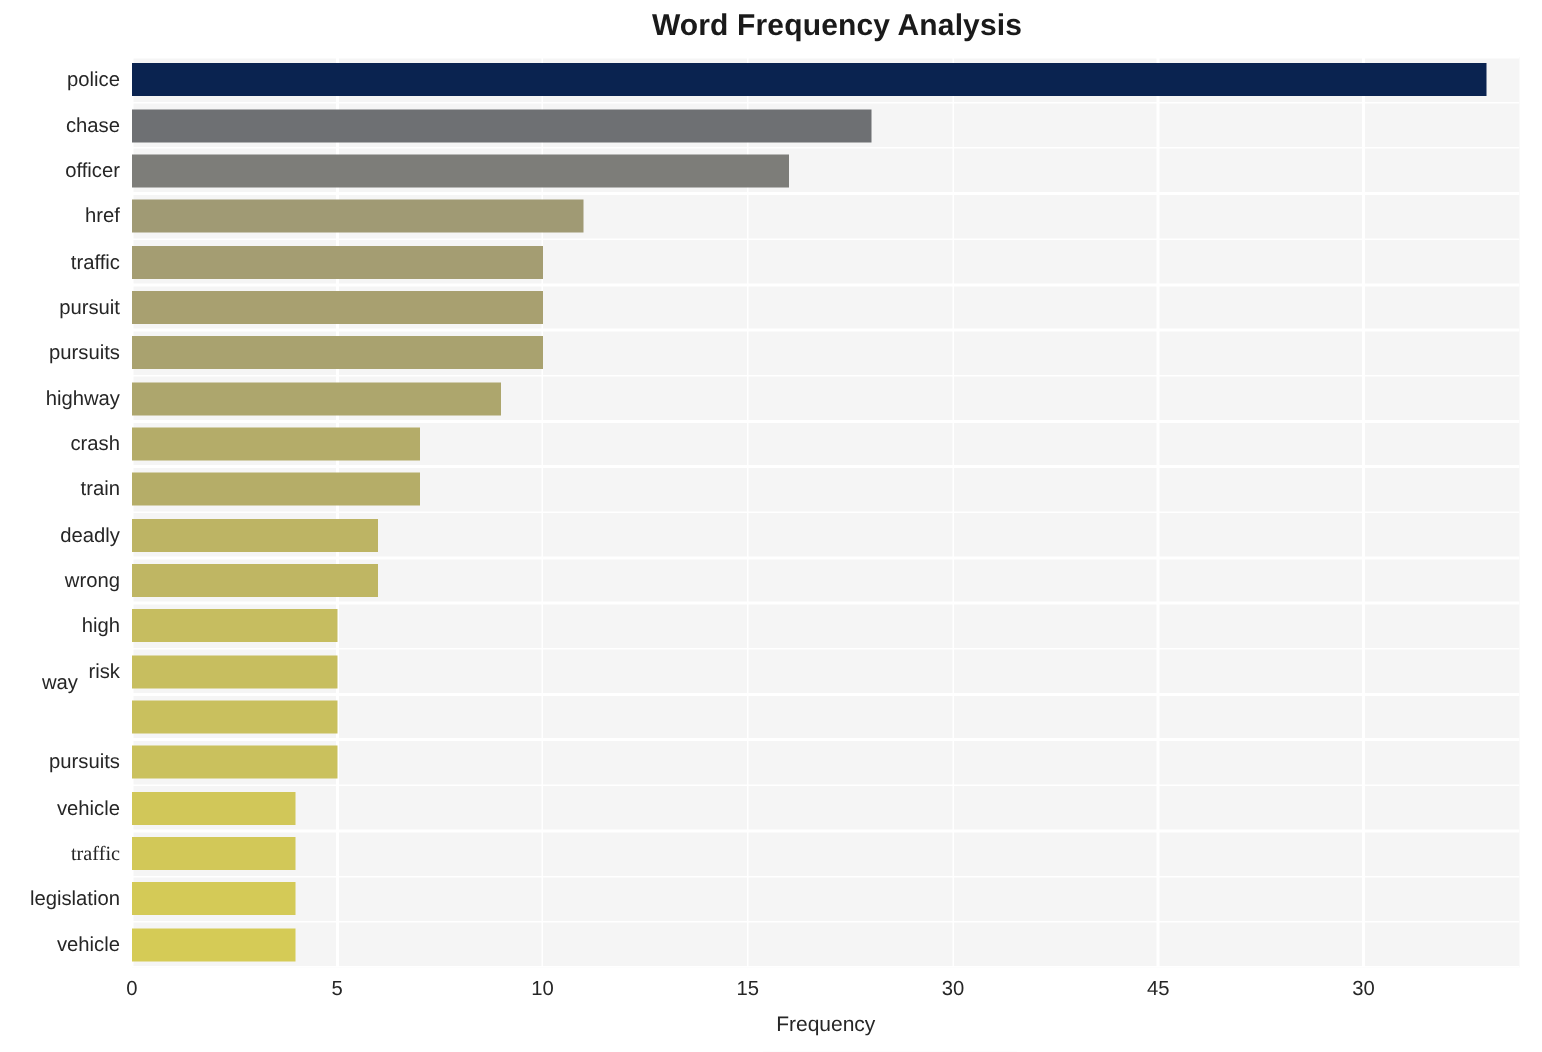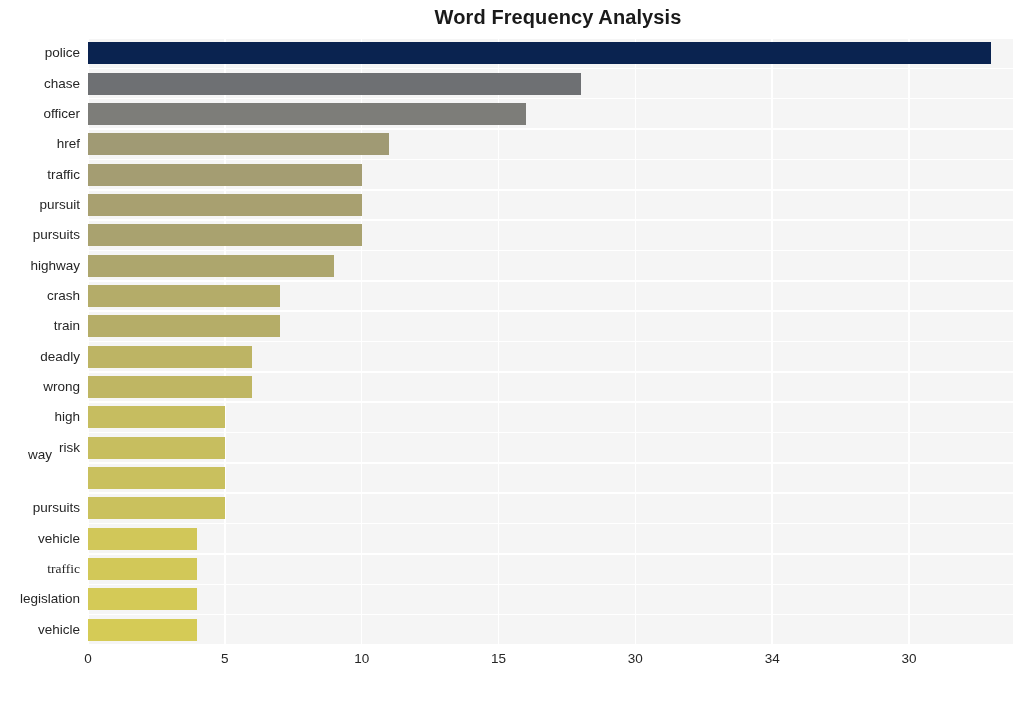--- a/index.html
+++ b/index.html
@@ -189,18 +189,19 @@
       <div class="y-tick-label" style="top: 554.475px;">legislation</div>
       <div class="y-tick-label" style="top: 584.825px;">vehicle</div>
     </div>
 
   <div id="x-axis">
       <div class="x-tick-label" style="left: 0px;">0</div>
       <div class="x-tick-label" style="left: 136.834px;">5</div>
       <div class="x-tick-label" style="left: 273.669px;">10</div>
       <div class="x-tick-label" style="left: 410.503px;">15</div>
       <div class="x-tick-label" style="left: 547.337px;">30</div>
-      <div class="x-tick-label" style="left: 684.172px;">34</div>
+      <div class="x-tick-label" style="left: 684.172px;">45</div>
       <div class="x-tick-label" style="left: 821.006px;">30</div>
     </div>
 
+  <div id="x-axis-title">Frequency</div>
 
 </div>
 
 </body></html>

